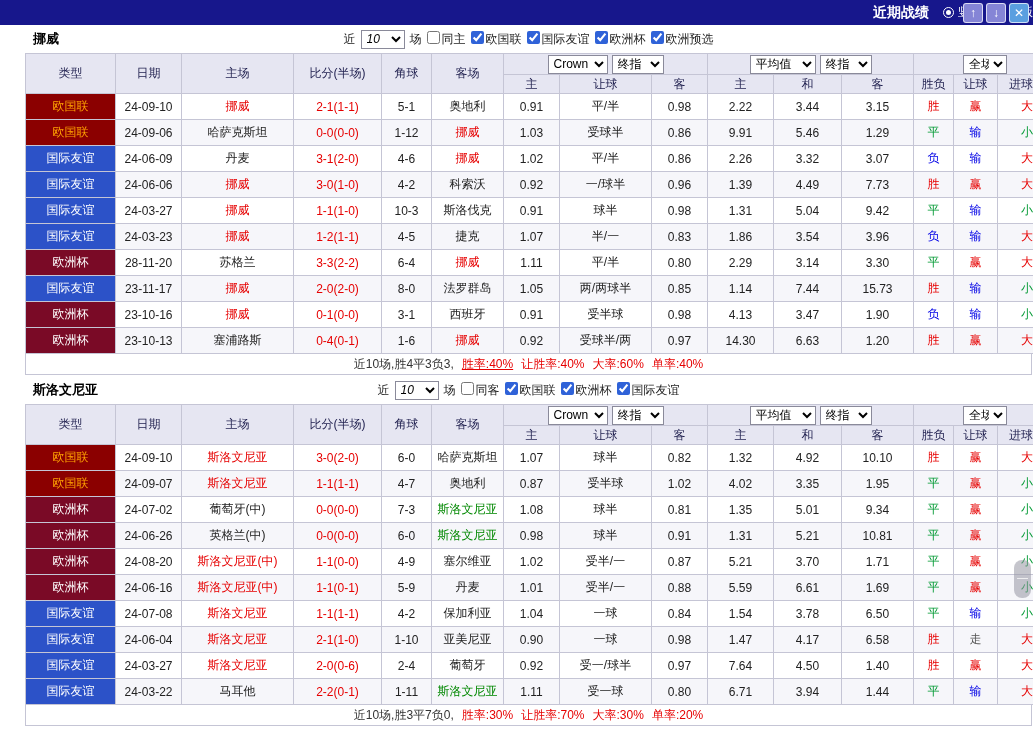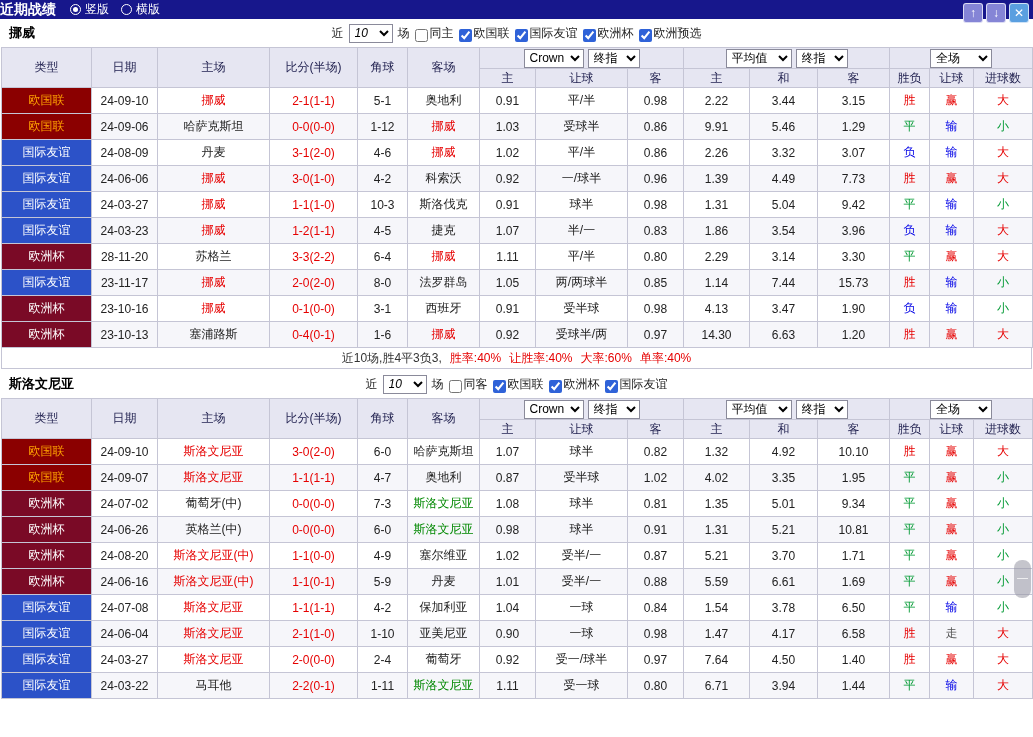--- a/index.html
+++ b/index.html
@@ -7,49 +7,49 @@
   body {
     width: 1033px;
     font-family: "Liberation Sans", "DejaVu Sans", sans-serif;
     font-size: 12px;
     color: #222;
     background: #fff;
   }
   .page { width: 1033px; height: 737px; position: relative; overflow: hidden; background: #fff; }
 
   
-  .titlebar { height: 19px; background: var(--titlebar-bg,#17178c); position: relative;
-              display: flex; align-items: center; justify-content: flex-start; }
+  .titlebar { height: 25px; background: var(--titlebar-bg,#17178c); position: relative;
+              display: flex; align-items: center; justify-content: flex-end; }
   .tb-center { display: flex; align-items: center; gap: 14px; }
   .tb-title { color: #fff; font-weight: bold; font-size: 14px; }
   .layout-options { display: flex; gap: 12px; }
   .radio-opt { display: inline-flex; align-items: center; gap: 4px; color: #fff; cursor: pointer; font-size: 12px; }
   .radio { width: 11px; height: 11px; border: 1px solid #fff; border-radius: 50%; position: relative; display: inline-block; }
   .radio.on::after { content: ""; position: absolute; left: 2px; top: 2px; right: 2px; bottom: 2px;
                      border-radius: 50%; background: #fff; }
   .tb-buttons { position: absolute; right: 4px; top: 3px; display: flex; gap: 3px; }
   .tb-btn { width: 20px; height: 20px; border-radius: 3px; display: flex; align-items: center; justify-content: center;
             color: #fff; font-size: 12px; font-weight: bold; cursor: pointer; border: 1px solid rgba(255,255,255,.7); }
   .tb-btn.up, .tb-btn.down { background: var(--button-bg,#8585d6); }
   .tb-btn.close { background: var(--button-close-bg,#5a9fe0); }
 
   
-  .team-block { margin: 0 1px; }
+  .team-block { margin: 0 1px; padding-left: 24px; }
   .team-block + .team-block { margin-top: 1px; }
   .team-header { height: 28px; position: relative; display: flex; align-items: center; justify-content: center; }
   .team-name { position: absolute; left: 8px; font-weight: bold; font-size: 13px; color: #000; }
   .filters { display: flex; align-items: center; gap: 5px; }
-  .cb { display: inline-flex; align-items: flex-end; gap: 2px; cursor: pointer; }
+  .cb { display: inline-flex; align-items: flex-start; gap: 2px; cursor: pointer; }
   .cb input { margin: 0; width: 13px; height: 13px; accent-color: #2f62d8; }
   select { height: 19px; font-size: 12px; font-family: inherit; border: 1px solid #8a8a9a; background: #fff; padding: 0 1px; }
   .count-select { width: 44px; font-style: italic; }
   .src-select { width: 60px; }
   .fin-select { width: 52px; }
   .avg-select { width: 66px; }
-  .ft-select  { width: 62px; }
+  .ft-select  { width: 44px; }
 
   
   table.results { width: 100%; border-collapse: collapse; table-layout: fixed; }
   .results th, .results td { border: 1px solid var(--border,#c5c5d5); text-align: center;
                              white-space: nowrap; overflow: hidden; padding: 0 2px; }
   .results thead th { background: var(--header-bg,#e6e6f2); font-weight: normal; color: #1f1f4e; height: 21px; }
   .results thead tr.h2 th { height: 19px; }
   .results tbody td { height: 26px; background: #fff; }
   .results tbody tr:nth-child(even) td { background: var(--row-alt,#f6f6fa); }
   td.tag-league   { background: var(--tag-league-bg,#8b0000) !important;  color: var(--tag-league-fg,#ffa200); }
@@ -216,21 +216,21 @@
             <td>0.86</td>
             <td>9.91</td>
             <td>5.46</td>
             <td>1.29</td>
             <td class="res-draw">平</td>
             <td class="res-lose">输</td>
             <td class="res-small">小</td>
           </tr>
           <tr>
             <td class="tag-friendly">国际友谊</td>
-            <td>24-08-09</td>
+            <td>24-06-09</td>
             <td>丹麦</td>
             <td class="score">3-1(2-0)</td>
             <td>4-6</td>
             <td class="team-red">挪威</td>
             <td>1.02</td>
             <td>平/半</td>
             <td>0.86</td>
             <td>2.26</td>
             <td>3.32</td>
             <td>3.07</td>
@@ -352,21 +352,21 @@
             <td>0.97</td>
             <td>14.30</td>
             <td>6.63</td>
             <td>1.20</td>
             <td class="res-win">胜</td>
             <td class="res-win">赢</td>
             <td class="res-big">大</td>
           </tr>
         </tbody>
     </table>
-    <div class="summary-bar"><span style="color: rgb(51, 51, 51);">近10场,胜4平3负3,</span><span style="color: rgb(230, 0, 0);">胜率:40%</span><span style="color: rgb(230, 0, 0);">让胜率:40%</span><span style="color: rgb(230, 0, 0);">大率:60%</span><span style="color: rgb(230, 0, 0);">单率:40%</span></div>
+    <div class="summary-bar"><span style="color: rgb(51, 51, 51);">近10场,胜4平3负3,</span><span style="color: rgb(230, 0, 0); text-decoration: underline;">胜率:40%</span><span style="color: rgb(230, 0, 0);">让胜率:40%</span><span style="color: rgb(230, 0, 0);">大率:60%</span><span style="color: rgb(230, 0, 0);">单率:40%</span></div>
   </section>
 
   <section class="team-block">
     <div class="team-header">
       <span class="team-name">斯洛文尼亚</span>
       <div class="filters">
           <span>近</span>
           <select class="count-select"><option>10</option></select>
           <span>场</span>
           <label class="cb">
@@ -577,21 +577,21 @@
             <td>4.17</td>
             <td>6.58</td>
             <td class="res-win">胜</td>
             <td class="res-push">走</td>
             <td class="res-big">大</td>
           </tr>
           <tr>
             <td class="tag-friendly">国际友谊</td>
             <td>24-03-27</td>
             <td class="team-red">斯洛文尼亚</td>
-            <td class="score">2-0(0-0)</td>
+            <td class="score">2-0(0-6)</td>
             <td>2-4</td>
             <td>葡萄牙</td>
             <td>0.92</td>
             <td>受一/球半</td>
             <td>0.97</td>
             <td>7.64</td>
             <td>4.50</td>
             <td>1.40</td>
             <td class="res-win">胜</td>
             <td class="res-win">赢</td>
@@ -609,16 +609,17 @@
             <td>0.80</td>
             <td>6.71</td>
             <td>3.94</td>
             <td>1.44</td>
             <td class="res-draw">平</td>
             <td class="res-lose">输</td>
             <td class="res-big">大</td>
           </tr>
         </tbody>
     </table>
+    <div class="summary-bar"><span style="color: rgb(51, 51, 51);">近10场,胜3平7负0,</span><span style="color: rgb(230, 0, 0);">胜率:30%</span><span style="color: rgb(230, 0, 0);">让胜率:70%</span><span style="color: rgb(230, 0, 0);">大率:30%</span><span style="color: rgb(230, 0, 0);">单率:20%</span></div>
   </section>
 
   <div class="float-widget"></div>
 </div>
 
 </body></html>

